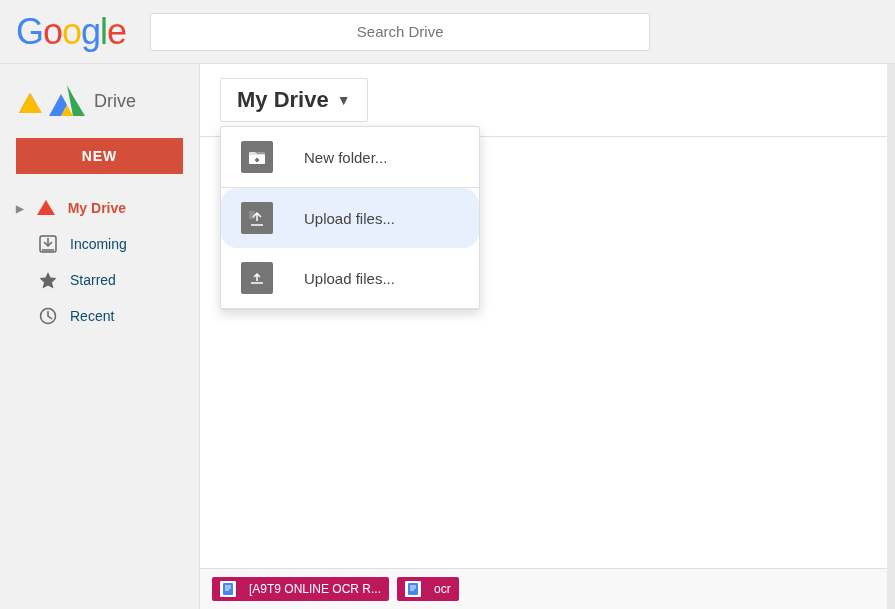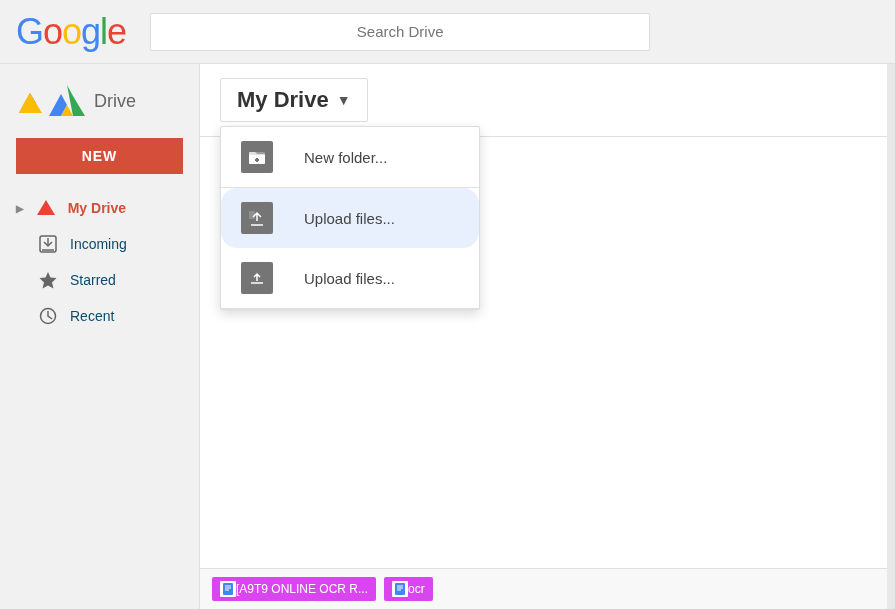--- a/index.html
+++ b/index.html
@@ -206,22 +206,22 @@
       bottom: 0;
       left: 0;
       right: 0;
       background: #f8f8f8;
       border-top: 1px solid #e0e0e0;
     }
 
     .file-item {
       display: flex;
       align-items: center;
-      gap: 0;
-      background: #d946ef;
+      gap: 13px;
+      background: #be185d;
       color: white;
       padding: 4px 8px;
       border-radius: 2px;
       font-size: 12px;
       cursor: pointer;
       max-width: 200px;
     }
 
     .file-icon {
       width: 16px;

